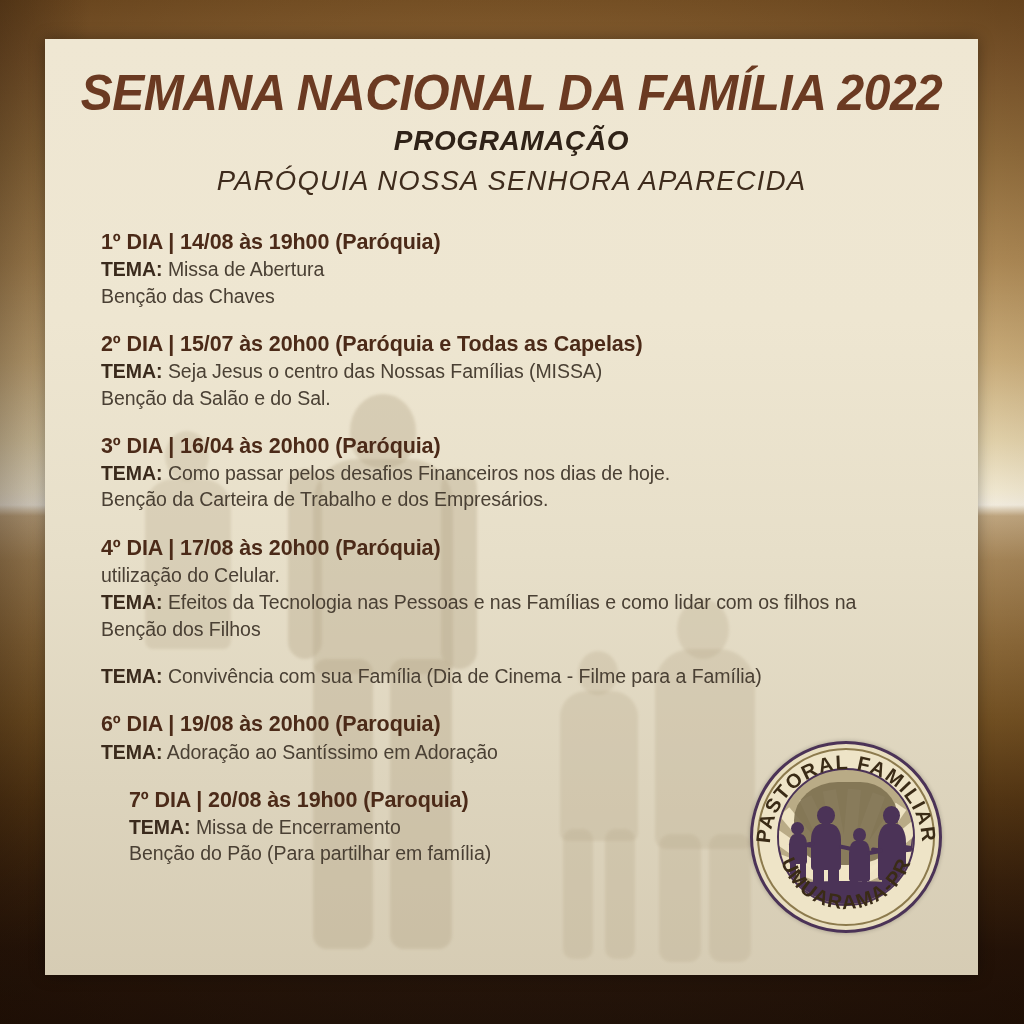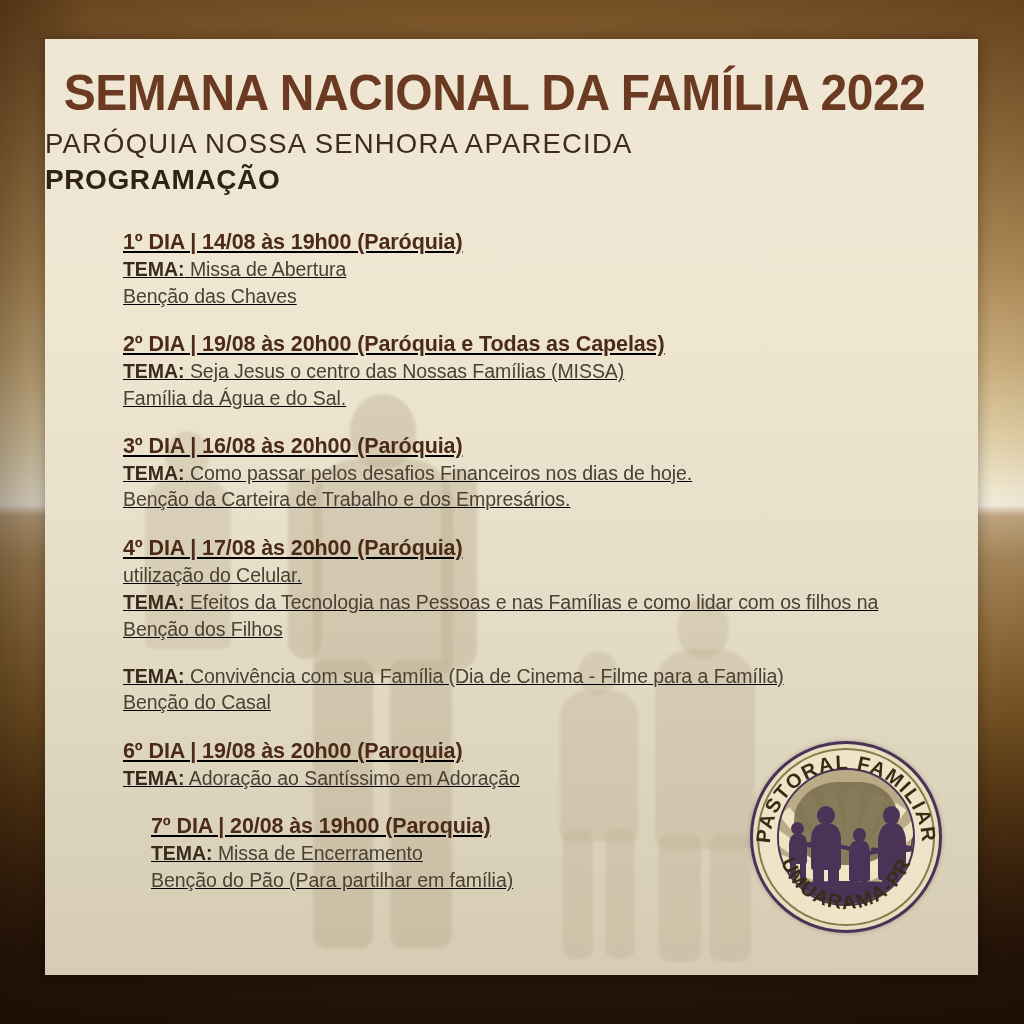--- a/index.html
+++ b/index.html
@@ -78,20 +78,22 @@
     opacity: 0.40;
     filter: blur(1.4px);
   }
   .wm-soft { opacity: 0.30; }
 
   
   #header {
     position: relative;
     z-index: 3;
     padding-top: 27px;
+    text-align: center;
+    font-style: italic;
   }
   #main-title {
     font-family: "Liberation Sans", sans-serif;
     font-size: 50px;
     font-weight: bold;
     letter-spacing: -0.5px;
     color: #6b3a22;
     transform: scaleX(0.96);
     margin: 0;
     line-height: 1.08;
@@ -112,23 +114,22 @@
     color: #2f2217;
     margin: 6px 0 0 0;
     line-height: 1.1;
   }
 
   
   #schedule {
     position: relative;
     z-index: 3;
     margin: 33px 0 0 0;
-    padding: 0 26px 0 78px;
+    padding: 0 26px 0 56px;
     list-style: none;
-    text-decoration: underline;
   }
   .day-block { margin-bottom: 22px; }
   .day-block:last-child { margin-bottom: 0; margin-left: 28px; }
 
   .day-head {
     font-size: 21.5px;
     font-weight: bold;
     color: #4b2a18;
     line-height: 1.22;
     letter-spacing: -0.1px;
@@ -253,46 +254,46 @@
     <div class="wm wm-soft" style="left:610px; top:610px; width:100px; height:200px; border-radius:36px 36px 12px 12px;"></div>
     <div class="wm wm-soft" style="left:614px; top:795px; width:42px; height:128px; border-radius:12px;"></div>
     <div class="wm wm-soft" style="left:664px; top:795px; width:42px; height:128px; border-radius:12px;"></div>
 
     <div class="wm wm-soft" style="left:120px; top:392px; width:44px; height:50px; border-radius:50%;"></div>
     <div class="wm wm-soft" style="left:100px; top:440px; width:86px; height:170px; border-radius:28px 28px 8px 8px;"></div>
   </div>
 
   <div id="header">
     <h1 id="main-title">SEMANA NACIONAL DA FAMÍLIA 2022</h1>
+    <div id="program-label">PROGRAMAÇÃO</div>
     <div id="parish-name">PARÓQUIA NOSSA SENHORA APARECIDA</div>
-    <div id="program-label">PROGRAMAÇÃO</div>
   </div>
 
   <ul id="schedule">
 
     <li class="day-block">
       <div class="day-head">1º DIA | 14/08 às 19h00 (Paróquia)</div>
       <div class="day-theme">
         <span class="tema-label">TEMA:</span>
         <span>Missa de Abertura</span>
       </div>
       <div class="day-blessing">Benção das Chaves</div>
     </li>
 
     <li class="day-block">
-      <div class="day-head">2º DIA | 19/08 às 20h00 (Paróquia e Todas as Capelas)</div>
+      <div class="day-head">2º DIA | 15/07 às 20h00 (Paróquia e Todas as Capelas)</div>
       <div class="day-theme">
         <span class="tema-label">TEMA:</span>
         <span>Seja Jesus o centro das Nossas Famílias (MISSA)</span>
       </div>
-      <div class="day-blessing">Família da Água e do Sal.</div>
-    </li>
-
-    <li class="day-block">
-      <div class="day-head">3º DIA | 16/08 às 20h00 (Paróquia)</div>
+      <div class="day-blessing">Benção da Salão e do Sal.</div>
+    </li>
+
+    <li class="day-block">
+      <div class="day-head">3º DIA | 16/04 às 20h00 (Paróquia)</div>
       <div class="day-theme">
         <span class="tema-label">TEMA:</span>
         <span>Como passar pelos desafios Financeiros nos dias de hoje.</span>
       </div>
       <div class="day-blessing">Benção da Carteira de Trabalho e dos Empresários.</div>
     </li>
 
     <li class="day-block">
       <div class="day-head">4º DIA | 17/08 às 20h00 (Paróquia)</div>
       <div class="day-theme">utilização do Celular.</div>
@@ -301,21 +302,20 @@
         <span>Efeitos da Tecnologia nas Pessoas e nas Famílias e como lidar com os filhos na</span>
       </div>
       <div class="day-blessing">Benção dos Filhos</div>
     </li>
 
     <li class="day-block">
       <div class="day-theme">
         <span class="tema-label">TEMA:</span>
         <span>Convivência com sua Família (Dia de Cinema - Filme para a Família)</span>
       </div>
-      <div class="day-blessing">Benção do Casal</div>
     </li>
 
     <li class="day-block">
       <div class="day-head">6º DIA | 19/08 às 20h00 (Paroquia)</div>
       <div class="day-theme">
         <span class="tema-label">TEMA:</span>
         <span>Adoração ao Santíssimo em Adoração</span>
       </div>
     </li>
 

